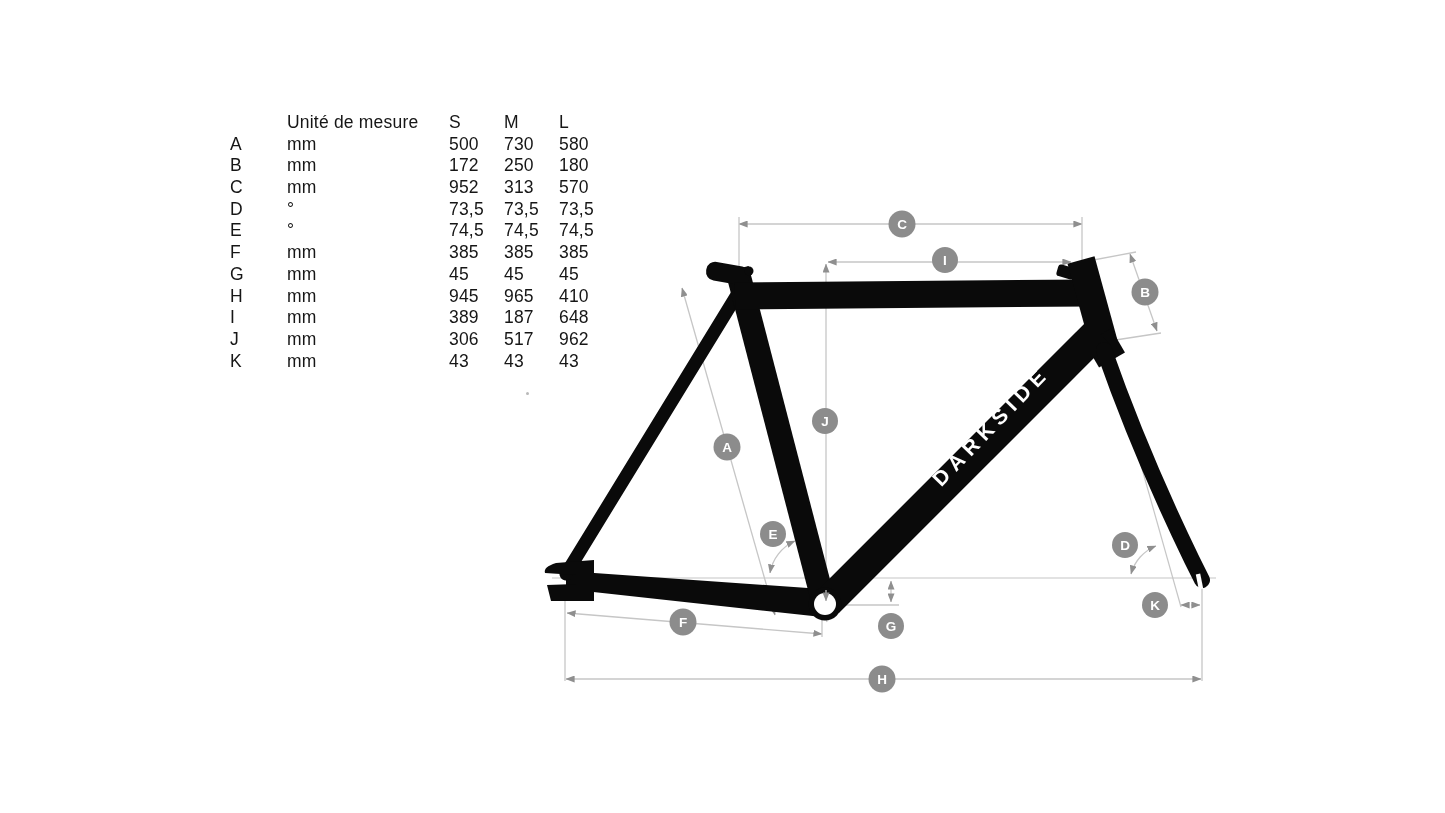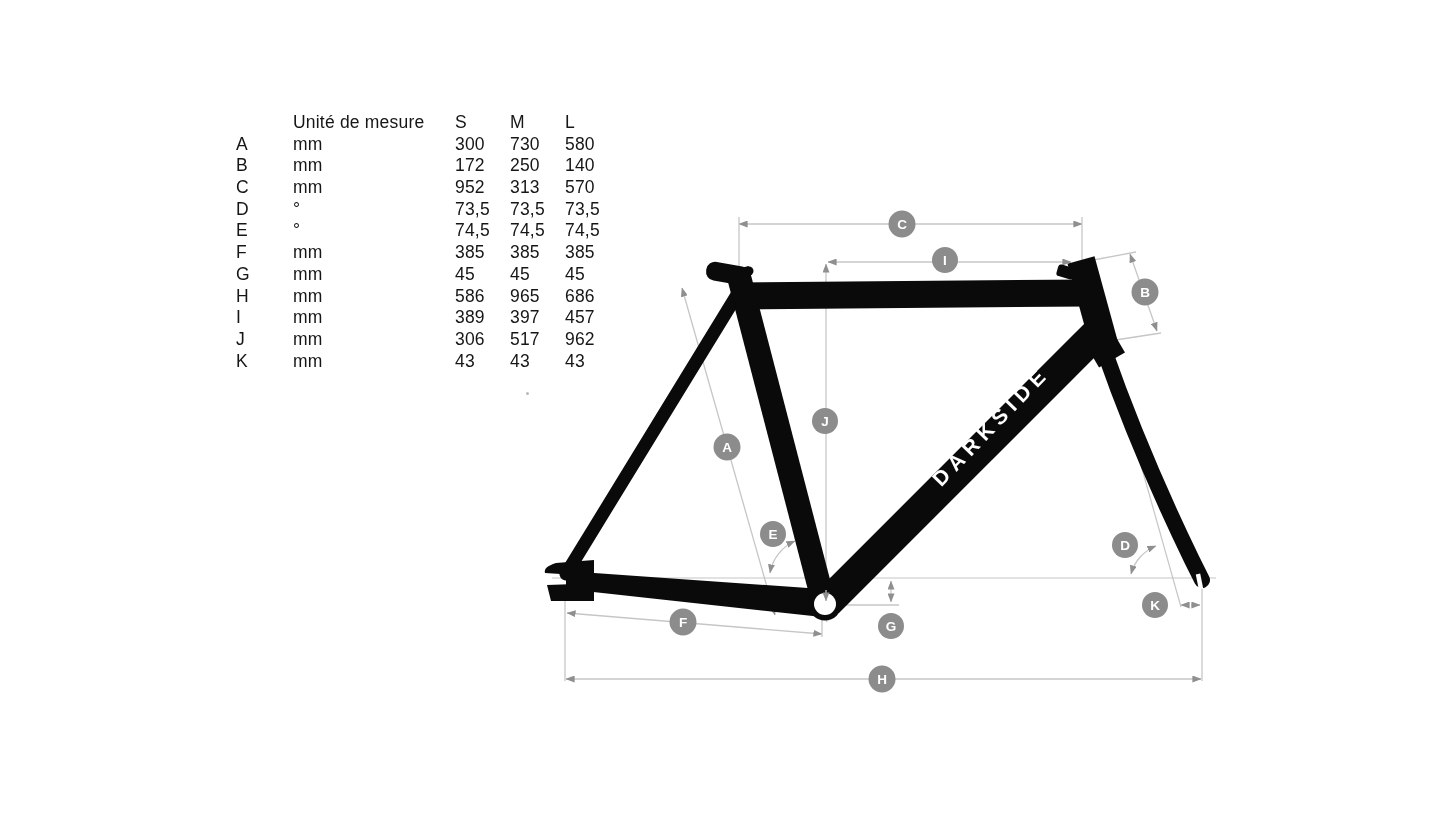--- a/index.html
+++ b/index.html
@@ -11,21 +11,21 @@
     --table_text:#161616;
     --page_bg:#ffffff;
   }
   html,body{margin:0;padding:0;background:#fff;}
   .page{
     position:relative;width:1445px;height:813px;background:var(--page_bg);
     font-family:"Liberation Sans", sans-serif;overflow:hidden;
   }
   
   .geo-table{
-    position:absolute;left:236px;top:112px;
+    position:absolute;left:230px;top:112px;
     display:grid;
     grid-template-columns:57px 162px 55px 55px 55px;
     grid-auto-rows:21.7px;
     font-size:17.5px;line-height:21.7px;color:var(--table_text);
     letter-spacing:0.2px;
   }
   .geo-table div{white-space:nowrap;}
   .speck{
     position:absolute;left:526px;top:392px;width:3px;height:3px;
     background:#b9b9b9;border-radius:50%;
@@ -54,29 +54,29 @@
 
   <div class="geo-table">
     <div></div>
     <div>Unité de mesure</div>
     <div>S</div>
     <div>M</div>
     <div>L</div>
 
     <div class="c-label">A</div>
     <div class="c-unit">mm</div>
-    <div class="c-s">300</div>
+    <div class="c-s">500</div>
     <div class="c-m">730</div>
     <div class="c-l">580</div>
 
     <div class="c-label">B</div>
     <div class="c-unit">mm</div>
     <div class="c-s">172</div>
     <div class="c-m">250</div>
-    <div class="c-l">140</div>
+    <div class="c-l">180</div>
 
     <div class="c-label">C</div>
     <div class="c-unit">mm</div>
     <div class="c-s">952</div>
     <div class="c-m">313</div>
     <div class="c-l">570</div>
 
     <div class="c-label">D</div>
     <div class="c-unit">°</div>
     <div class="c-s">73,5</div>
@@ -96,29 +96,29 @@
     <div class="c-l">385</div>
 
     <div class="c-label">G</div>
     <div class="c-unit">mm</div>
     <div class="c-s">45</div>
     <div class="c-m">45</div>
     <div class="c-l">45</div>
 
     <div class="c-label">H</div>
     <div class="c-unit">mm</div>
-    <div class="c-s">586</div>
+    <div class="c-s">945</div>
     <div class="c-m">965</div>
-    <div class="c-l">686</div>
+    <div class="c-l">410</div>
 
     <div class="c-label">I</div>
     <div class="c-unit">mm</div>
     <div class="c-s">389</div>
-    <div class="c-m">397</div>
-    <div class="c-l">457</div>
+    <div class="c-m">187</div>
+    <div class="c-l">648</div>
 
     <div class="c-label">J</div>
     <div class="c-unit">mm</div>
     <div class="c-s">306</div>
     <div class="c-m">517</div>
     <div class="c-l">962</div>
 
     <div class="c-label">K</div>
     <div class="c-unit">mm</div>
     <div class="c-s">43</div>

